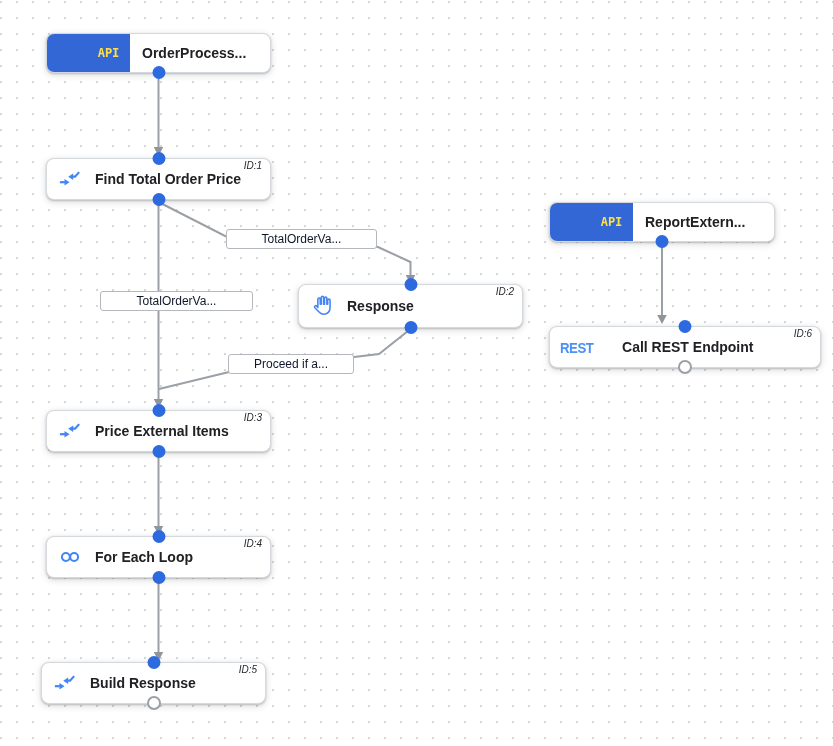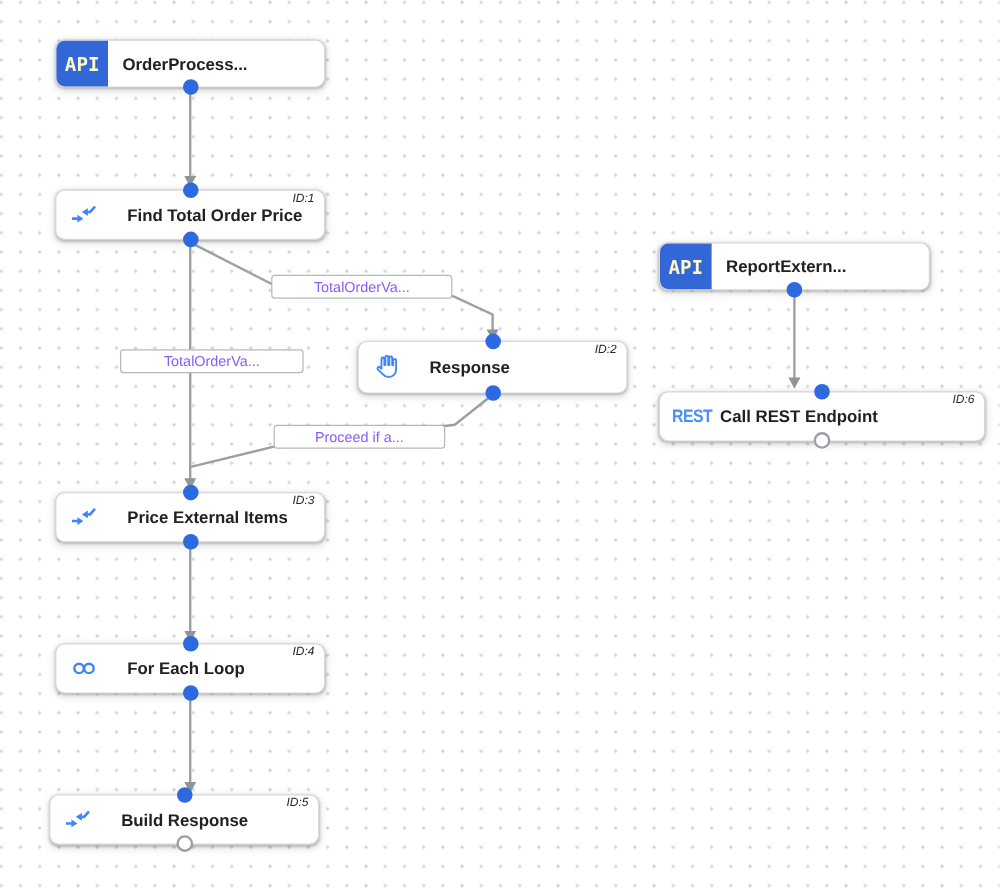--- a/index.html
+++ b/index.html
@@ -14,48 +14,48 @@
   #edges{position:absolute;left:0;top:0;z-index:1;}
   .node{
     position:absolute;width:225px;height:42px;background:#fff;
     border:1px solid #d5d8dc;border-radius:8px;
     box-shadow:0 1px 2px rgba(60,64,67,.28),0 2px 6px 1px rgba(60,64,67,.14);
     display:flex;align-items:center;z-index:3;box-sizing:border-box;
   }
   .node.trigger{height:40px;}
   .badge{
     width:43px;height:100%;background:#3367d6;border-radius:7px 0 0 7px;
-    color:#fef9c3;display:flex;align-items:center;justify-content:center;
-    font-family:"DejaVu Sans Mono",monospace;font-weight:bold;font-size:16px;flex:none;
+    color:#fde047;display:flex;align-items:center;justify-content:center;
+    font-family:"DejaVu Sans Mono",monospace;font-weight:bold;font-size:12px;flex:none;padding-left:40px;
   }
   .title{
-    margin-left:25px;font-size:14px;font-weight:bold;color:#202124;white-space:nowrap;
+    margin-left:14px;font-size:14px;font-weight:bold;color:#202124;white-space:nowrap;
   }
   .trigger .title{margin-left:12px;}
   .task-icon{width:22px;height:22px;margin-left:12px;flex:none;}
   .rest-badge{
     margin-left:10px;flex:none;color:#4a90f5;font-weight:bold;font-size:15px;
     letter-spacing:-0.5px;transform:scaleX(.88);transform-origin:left center;
     font-family:"Liberation Sans",sans-serif;
   }
-  .node .rest-badge + .title{margin-left:2px;}
+  .node .rest-badge + .title{margin-left:24px;}
   .id-label{
     position:absolute;top:1px;right:8px;font-size:10px;color:#27292c;font-weight:400;font-style:italic;
   }
   .dot{
     position:absolute;width:13px;height:13px;border-radius:50%;
     background:#2e6adf;left:50%;transform:translateX(-50%);z-index:4;box-sizing:border-box;
   }
   .dot.top{top:-7px;}
   .dot.bottom{bottom:-7px;}
   .dot.hollow{background:#fff;border:2.5px solid #9aa0a6;width:14px;height:14px;}
   .edge-label{
     position:absolute;height:20px;background:#fff;border:1px solid #b4b8bd;
     border-radius:3px;display:flex;align-items:center;justify-content:center;
-    font-size:12px;color:#8b5cf6;z-index:2;box-sizing:border-box;
+    font-size:12px;color:#0f172a;z-index:2;box-sizing:border-box;
   }
 </style>
 </head>
 <body>
 
 <svg id="edges" width="833" height="746">
   <defs>
     <marker id="arrowhead" viewBox="0 0 10 10" markerWidth="10" markerHeight="10" refX="1.5" refY="5" orient="auto" markerUnits="userSpaceOnUse">
       <path d="M0 0 L9.5 5 L0 10 Z" fill="#8f959b"></path>
     </marker>
@@ -70,21 +70,21 @@
     <path d="M158.5 578 L158.5 653" marker-end="url(#arrowhead)"></path>
   </g>
 </svg>
 
 <div class="edge-label" style="left:226px;top:229px;width:151px">
   <span>TotalOrderVa...</span>
 </div>
 <div class="edge-label" style="left:100px;top:291px;width:153px">
   <span>TotalOrderVa...</span>
 </div>
-<div class="edge-label" style="left:228px;top:354px;width:143px">
+<div class="edge-label" style="left:228px;top:354px;width:126px">
   <span>Proceed if a...</span>
 </div>
 
 <div class="node trigger" style="left:46px;top:33px">
   <div class="badge">API</div>
   <div class="title">OrderProcess...</div>
   <span class="dot bottom"></span>
 </div>
 
 <div class="node" style="left:46px;top:158px">

